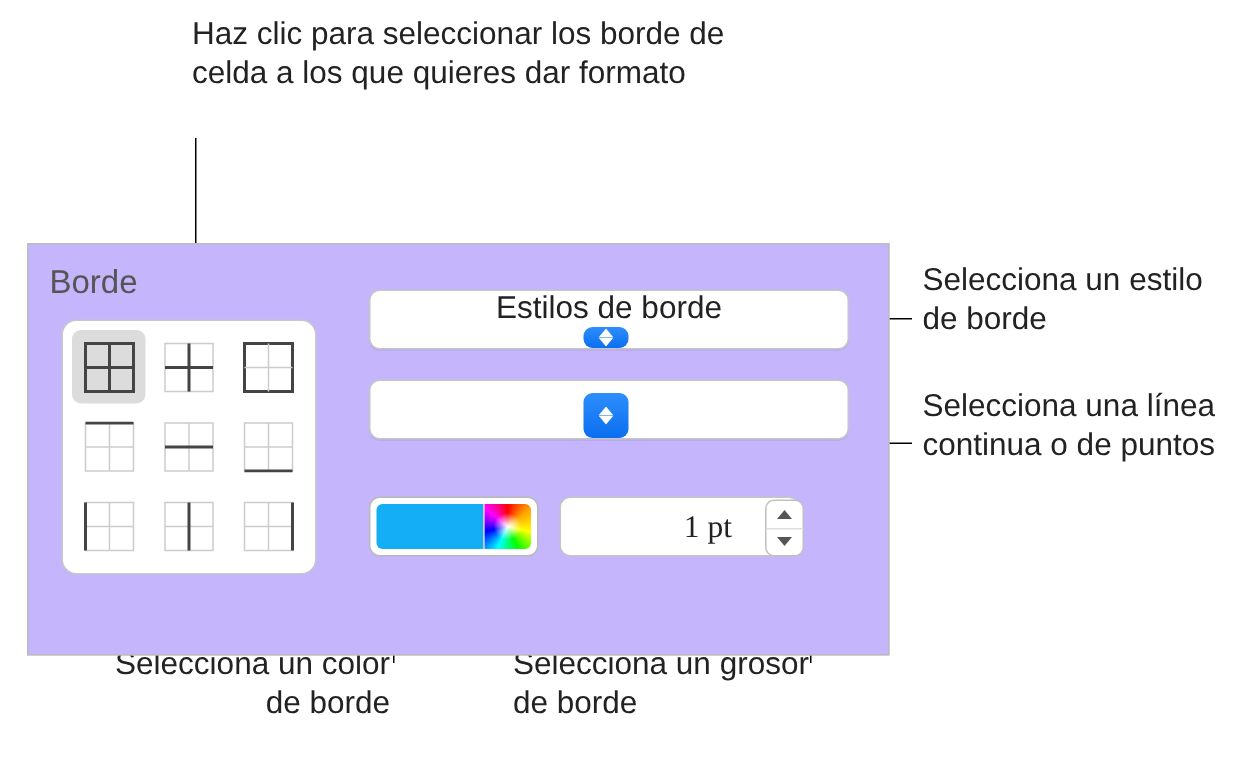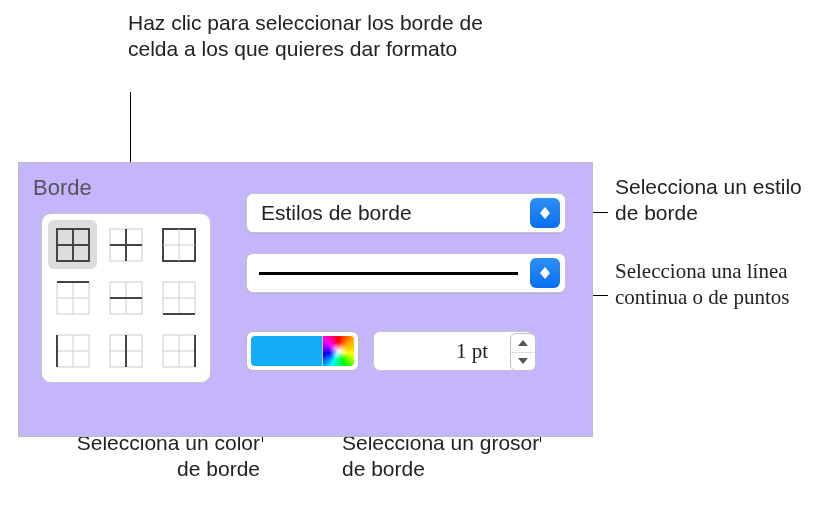--- a/index.html
+++ b/index.html
@@ -64,20 +64,21 @@
     .glyph svg { width: 34px; height: 34px; }
     .popup {
       position: absolute;
       height: 40px;
       background: #fff;
       border: 1px solid #c5c5c5;
       border-radius: 7px;
       box-shadow: 0 1px 0 rgba(0,0,0,.05);
       display: flex;
       align-items: center;
+      flex-direction: column;
     }
     .popup-label {
       flex: 1;
       padding: 0 14px;
       font-size: 21px;
       color: #222;
     }
     .popup-button {
       width: 30px;
       height: 30px;
@@ -175,21 +176,21 @@
 </head>
 <body>
 
 <div class="callout" style="left:128px; top:10px; width:360px;">Haz clic para seleccionar los borde de celda a los que quieres dar formato</div>
 <div class="leader" style="left:130px; top:92px; width:1px; height:108px;"></div>
 <div class="leader" style="left:80px; top:200px; width:51px; height:1px;"></div>
 
 <div class="callout" style="left:615px; top:174px; width:195px;">Selecciona un estilo de borde</div>
 <div class="leader" style="left:562px; top:212px; width:46px; height:1px;"></div>
 
-<div class="callout" style="left:615px; top:258px; width:200px;font-family:Liberation Serif, serif;">Selecciona una línea continua o de puntos</div>
+<div class="callout" style="left:615px; top:258px; width:200px;">Selecciona una línea continua o de puntos</div>
 <div class="leader" style="left:562px; top:295px; width:46px; height:1px;"></div>
 
 <div class="callout" style="left:60px; top:430px; width:200px; text-align:right;">Selecciona un color de borde</div>
 <div class="leader" style="left:262px; top:378px; width:1px; height:64px;"></div>
 
 <div class="callout" style="left:342px; top:430px; width:200px; text-align:left;">Selecciona un grosor de borde</div>
 <div class="leader" style="left:540px; top:378px; width:1px; height:64px;"></div>
 
 <div class="panel">
   <div class="panel-title">Borde</div>

